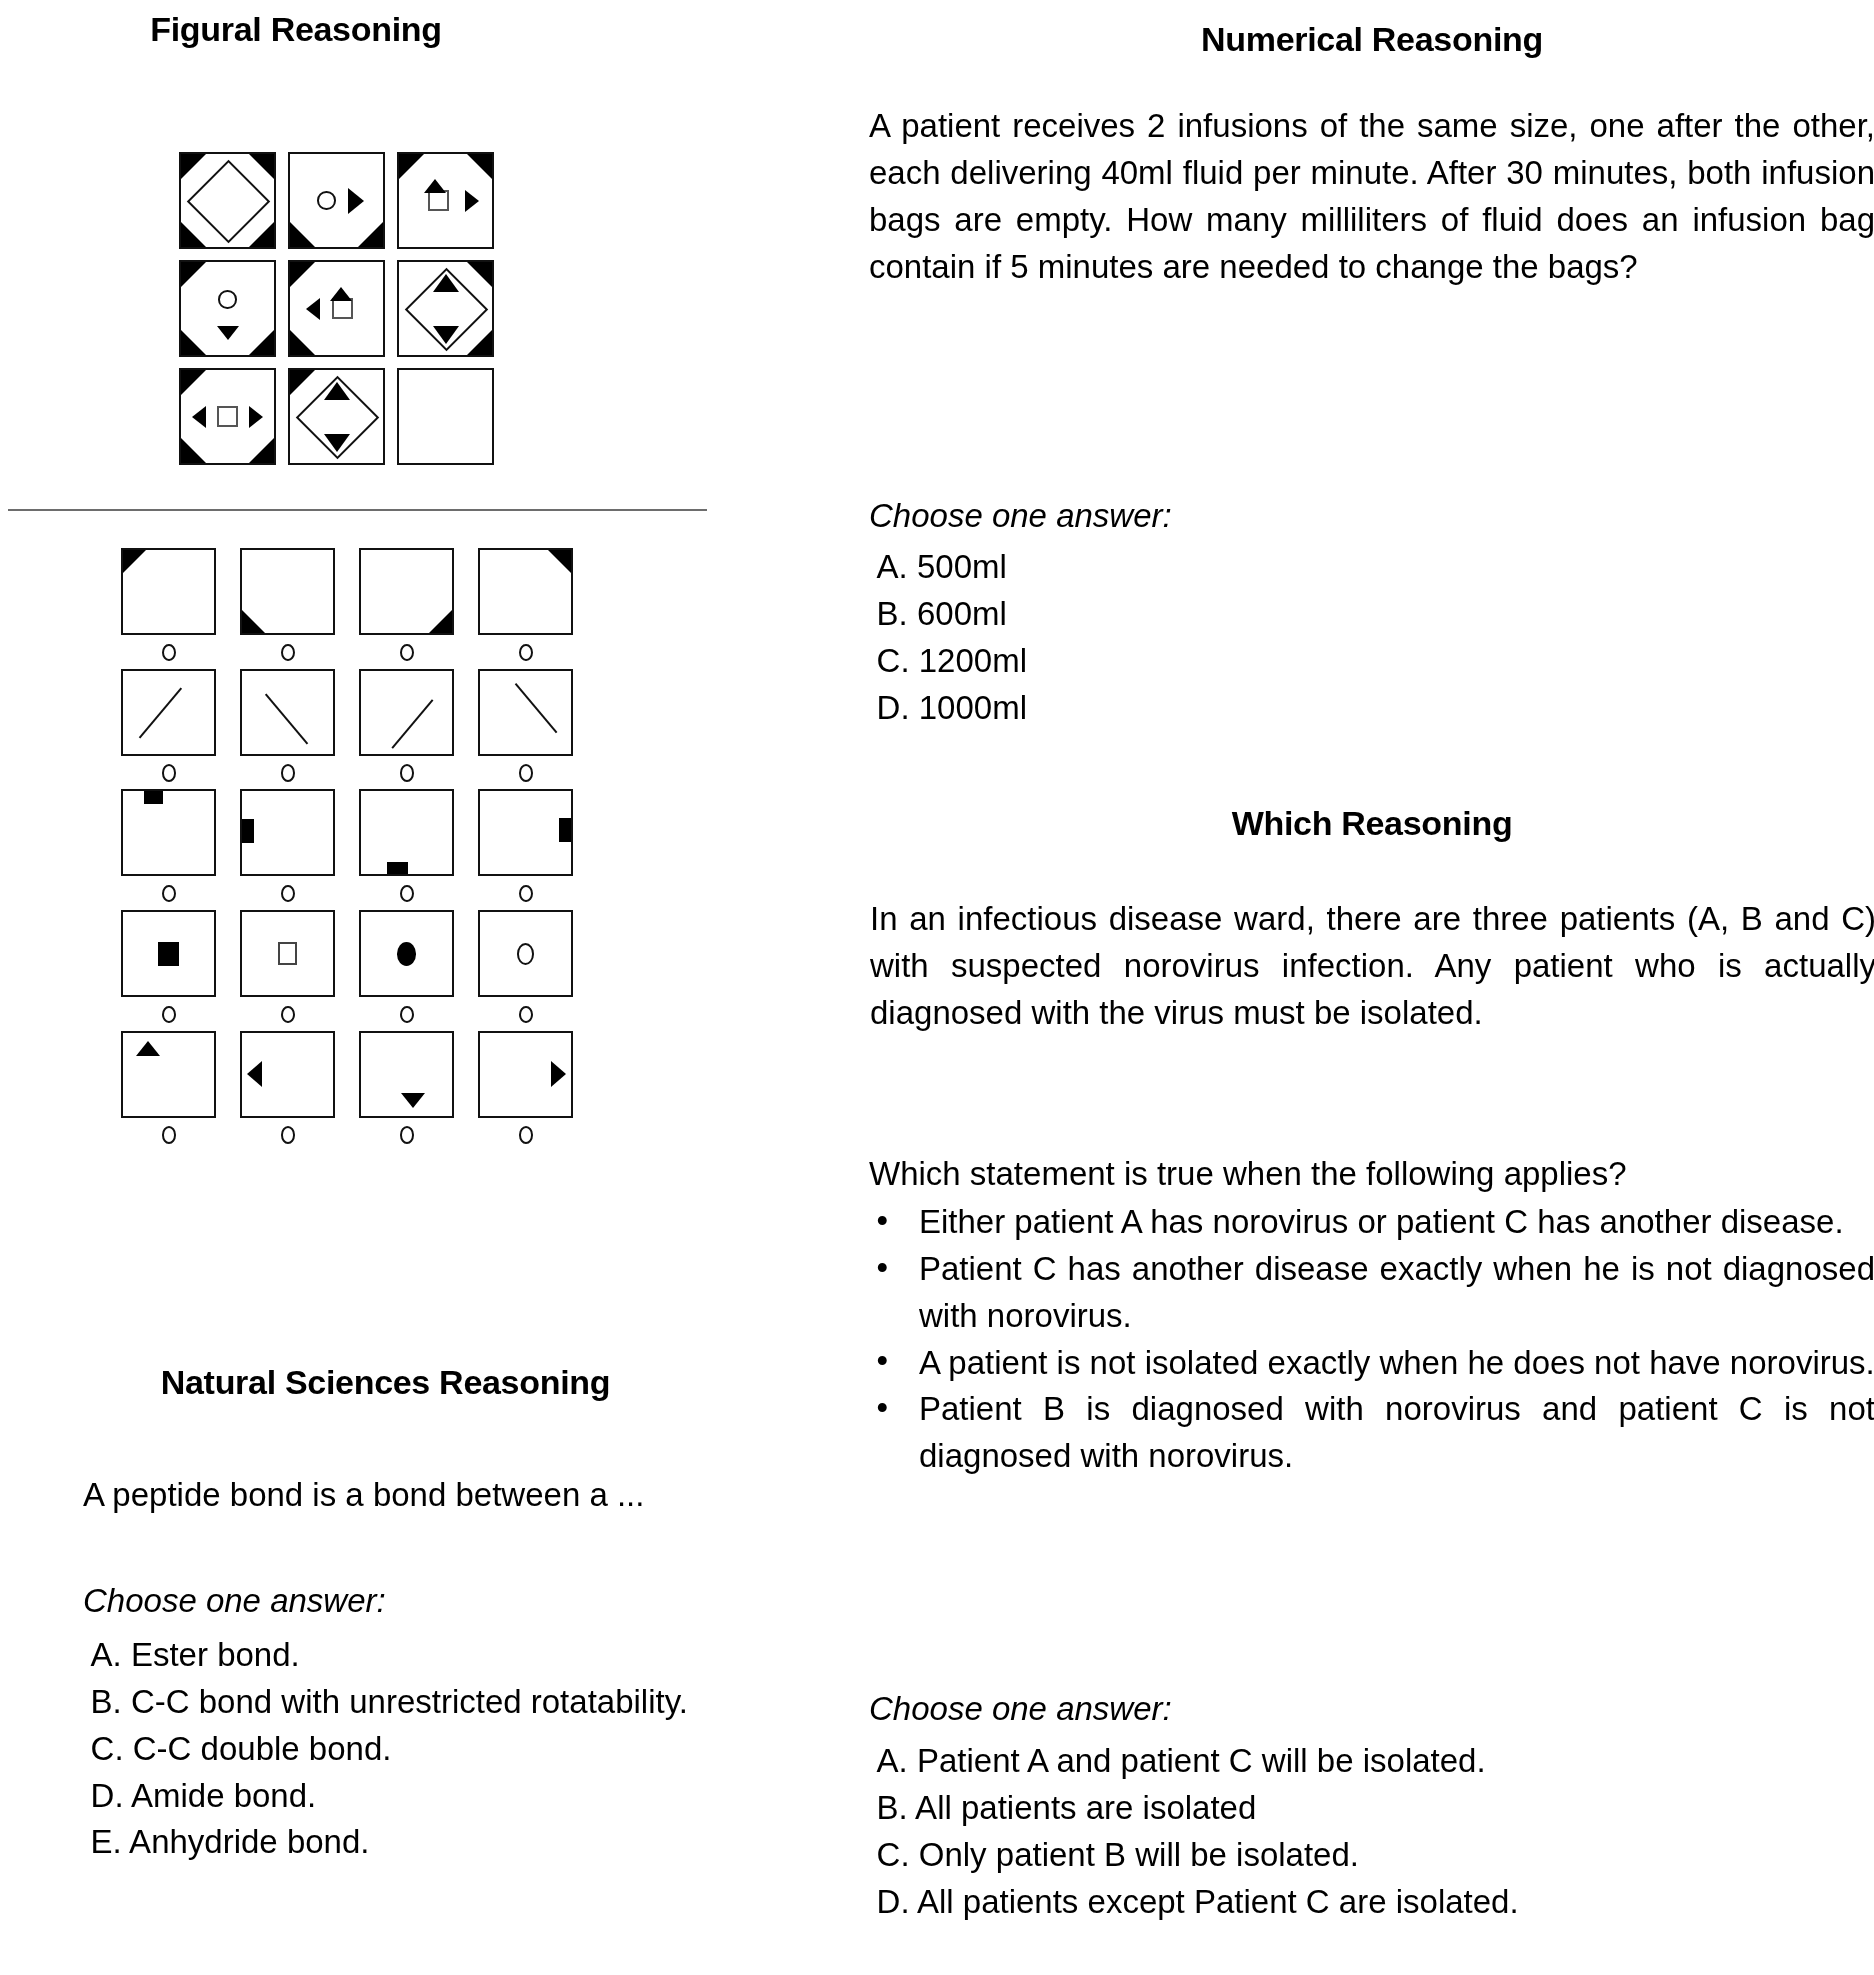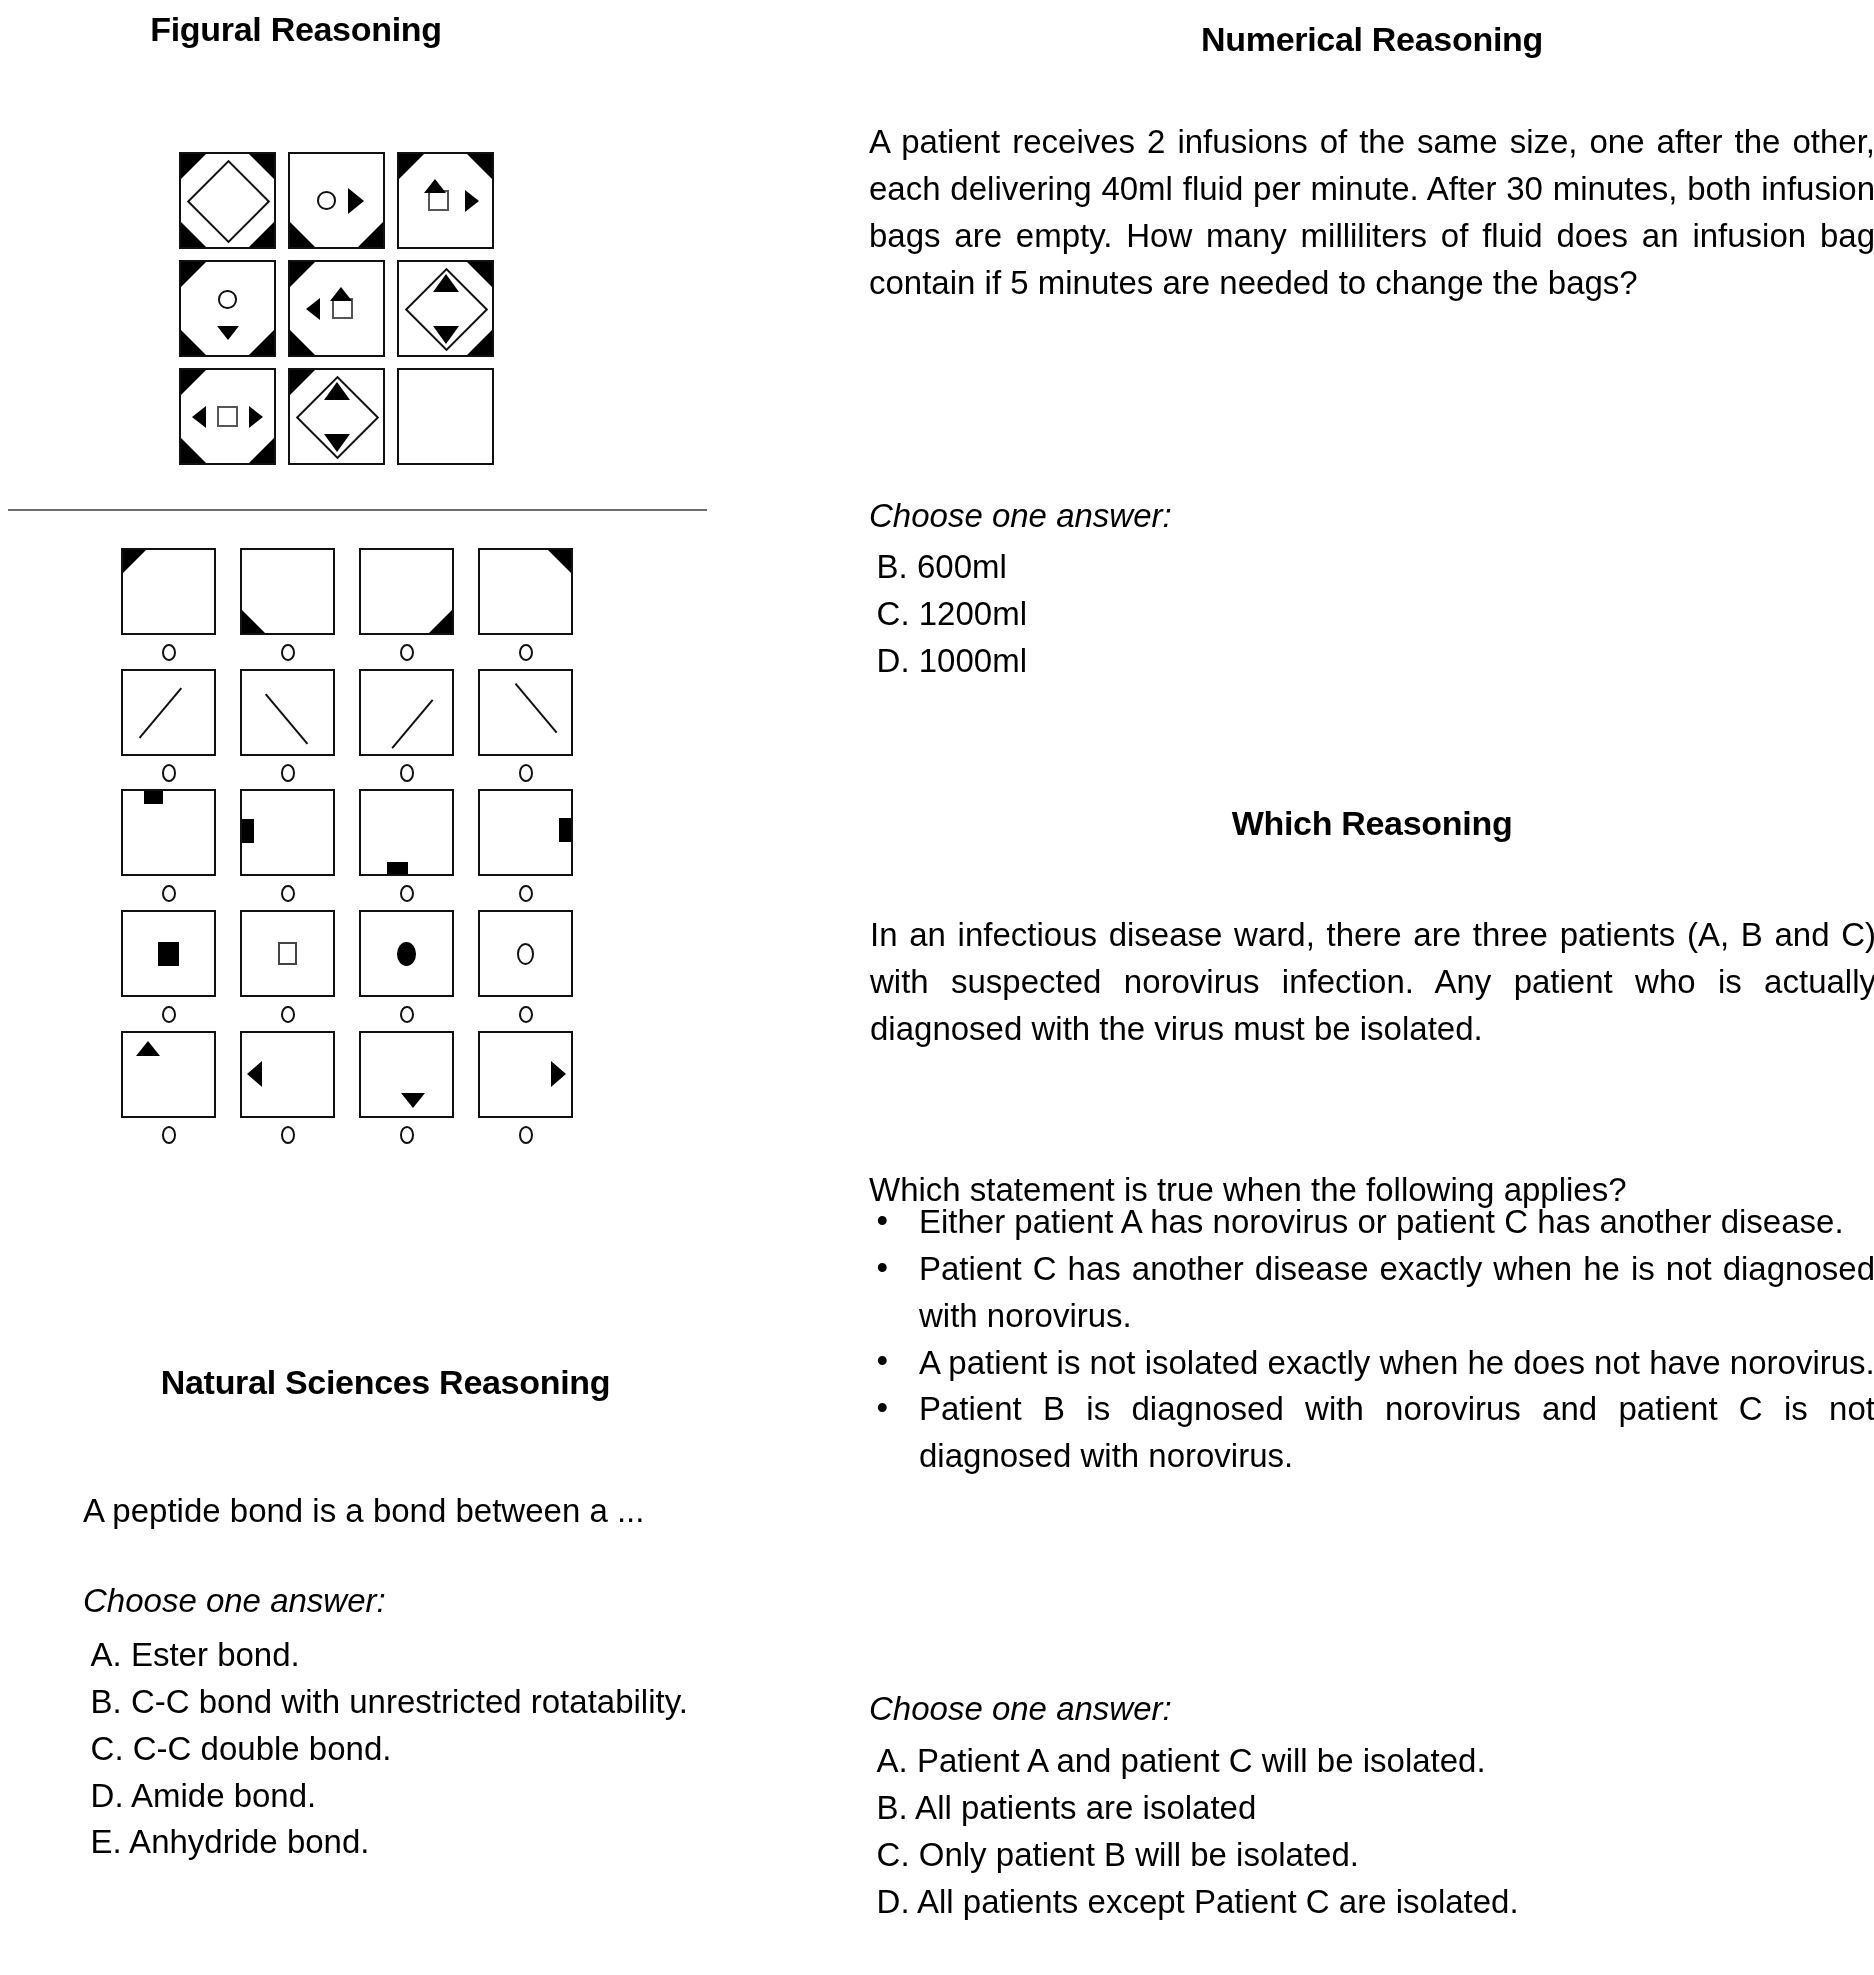--- a/index.html
+++ b/index.html
@@ -87,21 +87,20 @@
   .oci{position:absolute;left:50%;top:50%;width:17.4px;height:22px;margin-left:-8.7px;margin-top:-11px;border:2.2px solid #111;border-radius:50%;box-sizing:border-box;}
   .aU{position:absolute;left:50%;margin-left:-12px;top:8.7px;width:0;height:0;border-bottom:15px solid #000;border-left:12px solid transparent;border-right:12px solid transparent;}
   .aD{position:absolute;left:50%;margin-left:-12px;bottom:7.6px;width:0;height:0;border-top:15px solid #000;border-left:12px solid transparent;border-right:12px solid transparent;}
   .aL{position:absolute;top:50%;margin-top:-13px;left:5.4px;width:0;height:0;border-right:15px solid #000;border-top:13px solid transparent;border-bottom:13px solid transparent;}
   .aR{position:absolute;top:50%;margin-top:-13px;right:5.4px;width:0;height:0;border-left:15px solid #000;border-top:13px solid transparent;border-bottom:13px solid transparent;}
 
   
   .qtext{
     font-size:33px;line-height:1.42;text-align:justify;
     text-justify:inter-word;
-    margin-top:16px;
   }
   .qtext.nojust{text-align:left;}
   .chooseline{font-size:33px;font-style:italic;line-height:1.42;}
   .optline{font-size:33px;line-height:1.42;padding-left:7.6px;}
   .bullets{margin:0;padding:0;list-style:none;}
   .bullets li{
     font-size:33px;line-height:1.42;position:relative;padding-left:50px;
     margin-bottom:0px;
   }
   .bullets li .bdot{position:absolute;left:7.6px;top:-1.1px;font-size:33px;}
@@ -339,20 +338,21 @@
 
 <div class="col-right">
 
   <div class="section-title" style="position:absolute;left:0;top:20px;width:1006px;">Numerical Reasoning</div>
 
   <div class="qtext" style="position:absolute;left:0;top:103px;width:1006px;">A patient receives 2 infusions of the same size, one after the other, each delivering 40ml fluid per minute. After 30 minutes, both infusion bags are empty. How many milliliters of fluid does an infusion bag contain if 5 minutes are needed to change the bags?</div>
 
   <div class="chooseline" style="position:absolute;left:0;top:493px;width:1006px;">Choose one answer:</div>
 
   <div style="position:absolute;left:0;top:544px;width:1006px;">
+    <div class="optline">A. 500ml</div>
     <div class="optline">B. 600ml</div>
     <div class="optline">C. 1200ml</div>
     <div class="optline">D. 1000ml</div>
   </div>
 
   <div class="section-title" style="position:absolute;left:0;top:804px;width:1006px;">Which Reasoning</div>
 
   <div class="qtext" style="position:absolute;left:1px;top:896px;width:1006px;">In an infectious disease ward, there are three patients (A, B and C) with suspected norovirus infection. Any patient who is actually diagnosed with the virus must be isolated.</div>
 
   <div class="qtext nojust" style="position:absolute;left:0;top:1151px;width:1006px;">Which statement is true when the following applies?</div>

